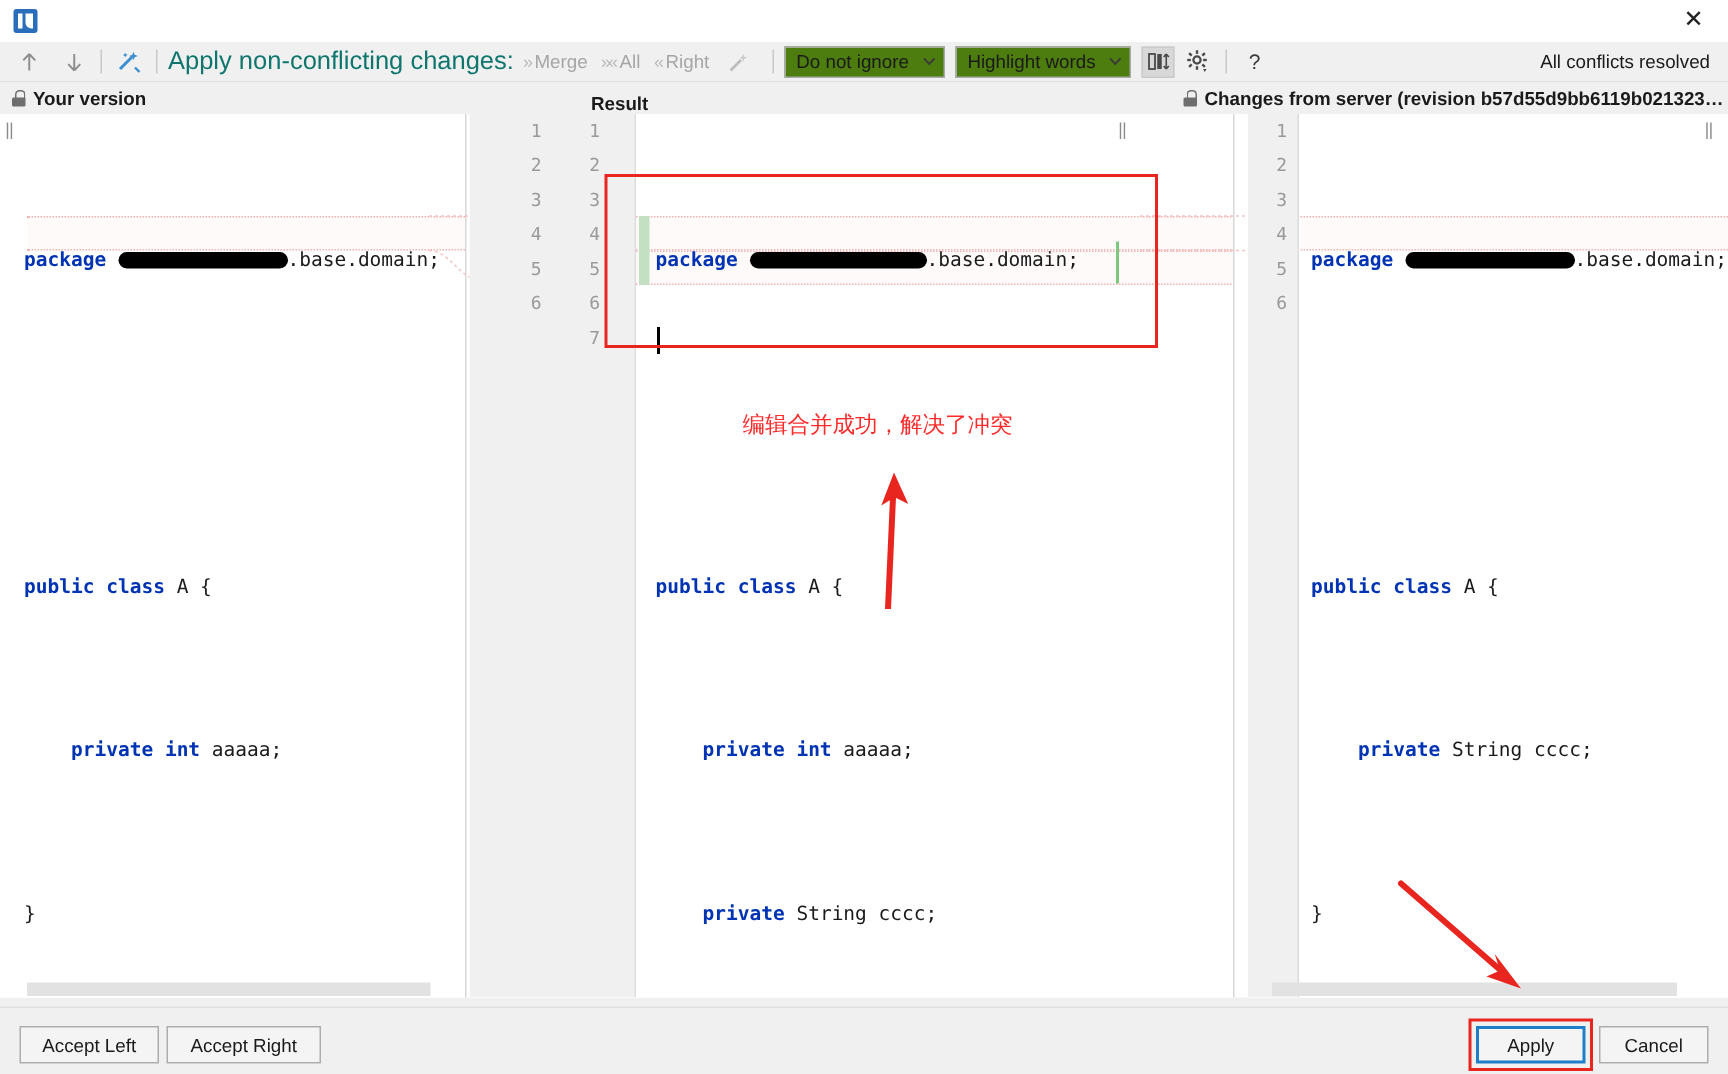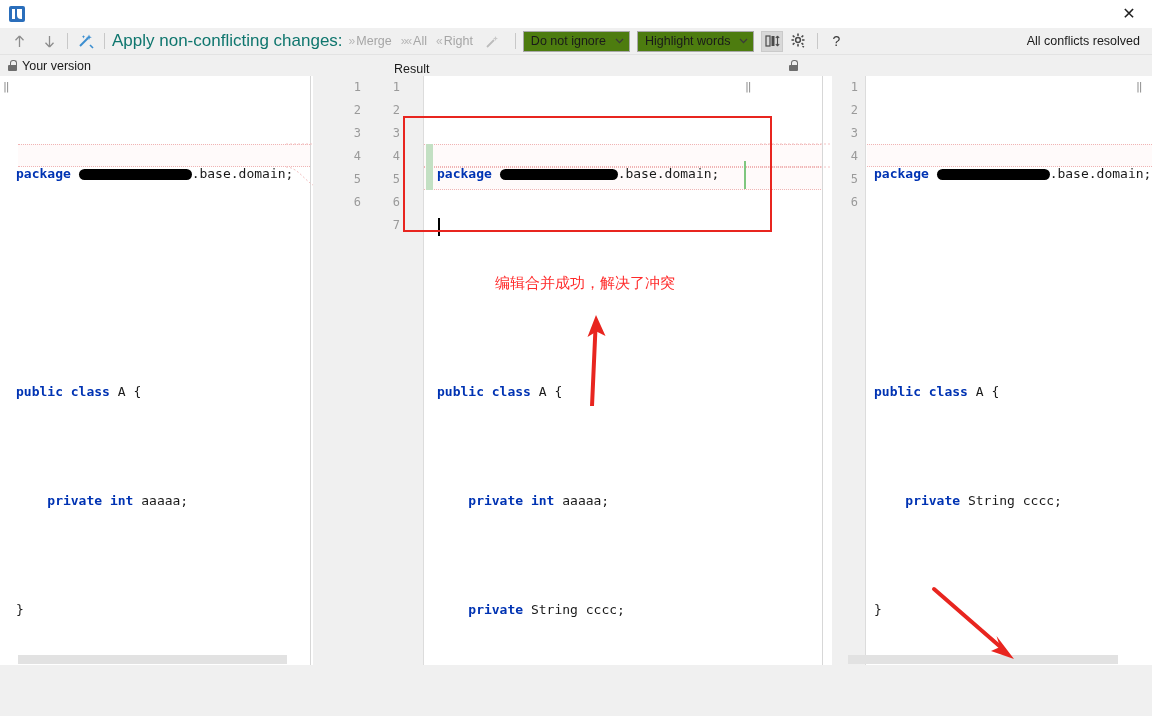--- a/index.html
+++ b/index.html
@@ -89,20 +89,21 @@
   .icon-btn.selected { background: #d8d8d8; border: 1px solid #cacaca; }
   .conflicts-status {
     position: absolute; right: 12px; top: 50%; transform: translateY(-50%);
     font-size: 12.5px; color: #1a1a1a; white-space: nowrap;
   }
 
   
   .pane-headers {
     position: absolute; left: 0; top: 55px; width: 1152px; height: 21px;
     background: #f0f0f0;
+    font-weight: bold;
   }
   .ph {
     position: absolute; top: 0; height: 21px;
     display: flex; align-items: center; font-size: 12.5px; color: #1a1a1a;
     white-space: nowrap;
   }
   .lock {
     width: 9px; height: 11px; margin-right: 5px; position: relative; flex:none;
   }
   .lock::after {
@@ -312,20 +313,21 @@
   <div class="pane-headers">
     <div class="ph" style="left:8px;">
       <span class="lock"></span>
       <span>Your version</span>
     </div>
     <div class="ph" style="left:394px;align-items:flex-end;">
       <span>Result</span>
     </div>
     <div class="ph" style="left:789px;">
       <span class="lock"></span>
+      <span>Changes from server (revision b57d55d9bb6119b021323…</span>
     </div>
   </div>
 
   <div class="editors">
 
     <div class="pane pane-left">
       <div class="fold-mark" style="left:3px; top:4px;">‖</div>
 
       <div class="stripe" style="left:18px; top:68px; width:292px;"></div>
 
@@ -427,14 +429,23 @@
       <path d="M17 100 L20.5 22" stroke="#e8251f" stroke-width="4" fill="none" stroke-linecap="round"></path>
       <path d="M21 9 L30.5 30 L21.5 25.5 L12.5 31 Z" fill="#e8251f"></path>
     </svg>
   </div>
 
   <svg class="arrow" style="left:930px; top:585px; width:95px; height:85px;">
     <path d="M4 4 L74 65" stroke="#e8251f" stroke-width="4" fill="none" stroke-linecap="round"></path>
     <path d="M84 74 L61 66 L70 62 L66.5 51 Z" fill="#e8251f"></path>
   </svg>
 
+  <div class="bottombar">
+    <div class="btn" style="left:13px; top:12px; width:93px;">Accept Left</div>
+    <div class="btn" style="left:111px; top:12px; width:103px;">Accept Right</div>
+
+    <div class="btn focused" style="left:984px; top:12px; width:73px;">Apply</div>
+    <div class="focus-redbox" style="left:979px; top:7px; width:83px; height:35px;"></div>
+
+    <div class="btn" style="left:1066px; top:12px; width:73px;">Cancel</div>
+  </div>
 
 </div>
 
 </body></html>

